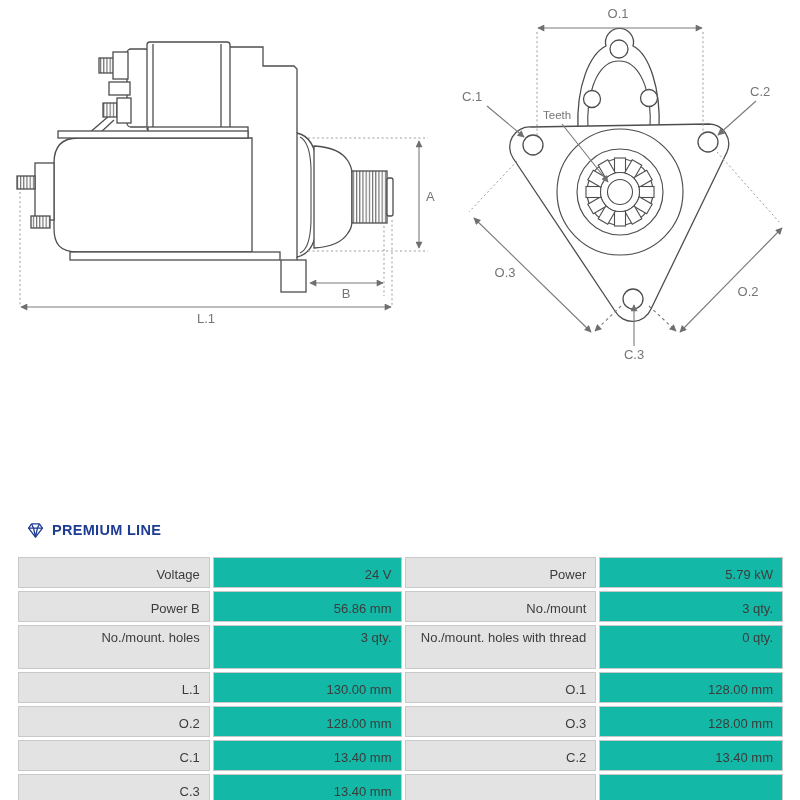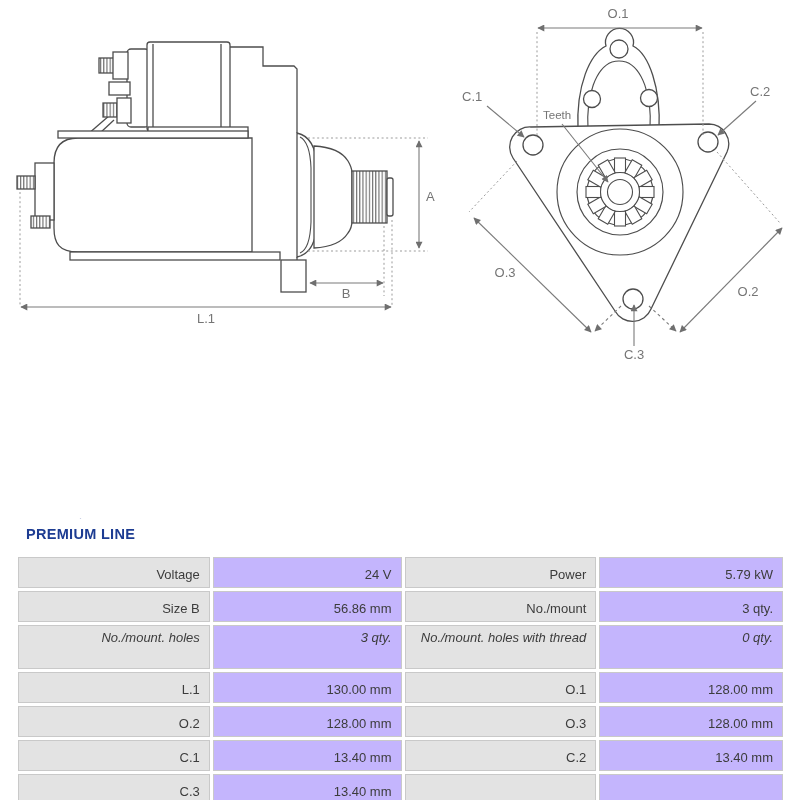--- a/index.html
+++ b/index.html
@@ -2,28 +2,28 @@
 <html><head>
 <meta charset="utf-8">
 <style>
   html,body{margin:0;padding:0;background:#fff;}
   body{font-family:"Liberation Sans",sans-serif;}
   .page{position:relative;width:800px;height:800px;background:#ffffff;overflow:hidden;}
   .drawing{position:absolute;}
   #sideView{left:0;top:0;}
   #frontView{left:450px;top:0;}
   svg text{font-family:"Liberation Sans",sans-serif;fill:#757575;}
-  .brand{position:absolute;left:26px;top:518px;display:flex;align-items:center;gap:7px;height:24px;flex-direction:column;}
+  .brand{position:absolute;left:26px;top:518px;display:flex;align-items:center;gap:7px;height:24px;}
   .brand span{color:#1d3c92;font-weight:bold;font-size:14.5px;letter-spacing:0.3px;}
   .gem{display:block;}
   table.spec{position:absolute;left:15px;top:554px;width:771px;border-collapse:separate;border-spacing:3px;table-layout:fixed;font-size:13px;color:#3c3c3c;}
   table.spec td{border:1px solid #c9c9c9;text-align:right;vertical-align:middle;height:21px;padding:6px 9px 2px 4px;overflow:hidden;}
   td.lbl{background:#e3e3e3;}
-  td.val{background:#c4b5fd;}
-  tr.tall td{height:36px;vertical-align:top;padding-top:4px;font-style:italic;}
+  td.val{background:#14b8a6;}
+  tr.tall td{height:36px;vertical-align:top;padding-top:4px;}
 </style>
 </head>
 <body>
 
 <div class="page">
 
   <svg id="sideView" class="drawing" width="450" height="340" viewBox="0 0 450 340">
     <defs>
       <pattern id="thr" patternUnits="userSpaceOnUse" width="3.2" height="12">
         <rect width="3.2" height="12" fill="#ffffff"></rect>
@@ -188,21 +188,21 @@
         <col style="width:182px">
       </colgroup>
     <tbody>
       <tr>
         <td class="lbl">Voltage</td>
         <td class="val">24 V</td>
         <td class="lbl">Power</td>
         <td class="val">5.79 kW</td>
       </tr>
       <tr>
-        <td class="lbl">Size B</td>
+        <td class="lbl">Power B</td>
         <td class="val">56.86 mm</td>
         <td class="lbl">No./mount</td>
         <td class="val">3 qty.</td>
       </tr>
       <tr class="tall">
         <td class="lbl">No./mount. holes</td>
         <td class="val">3 qty.</td>
         <td class="lbl">No./mount. holes with thread</td>
         <td class="val">0 qty.</td>
       </tr>

